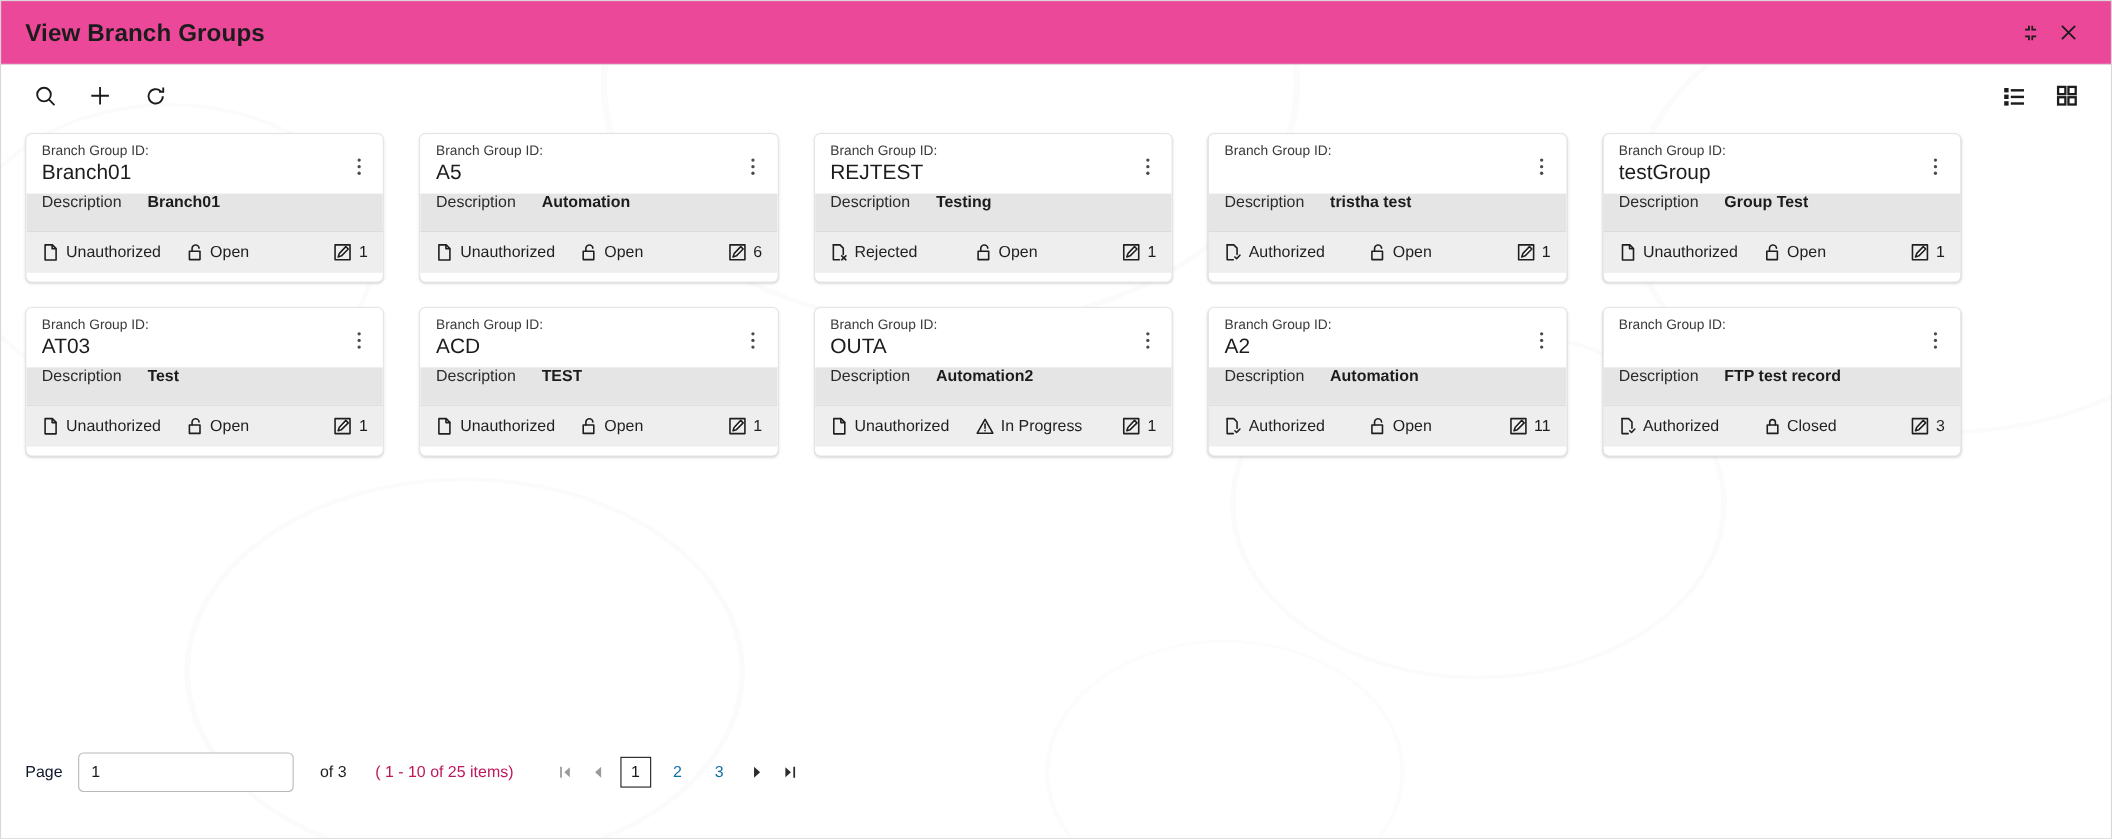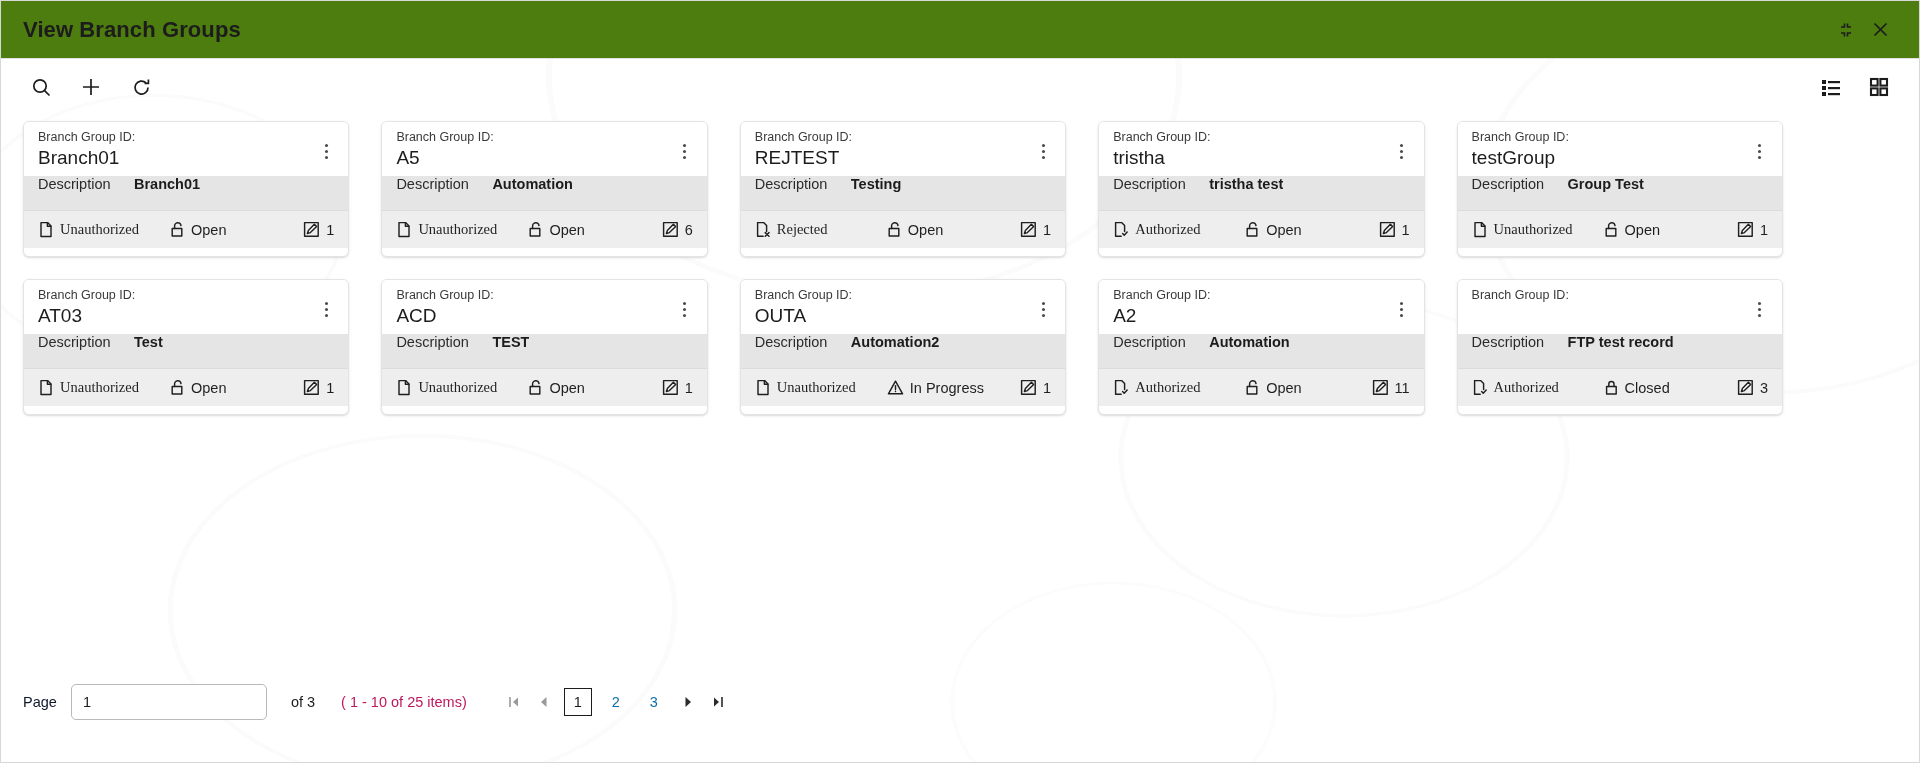--- a/index.html
+++ b/index.html
@@ -30,21 +30,21 @@
     border: 1px solid #d8d8d8;
     background: transparent;
     display: flex;
     flex-direction: column;
   }
 
   
   .titlebar {
     height: 58px;
     flex: 0 0 58px;
-    background: #4d7c0f;
+    background: #ec4899;
     border-bottom: 1px solid #e2e2e2;
     display: flex;
     align-items: center;
     padding: 0 22px 0 22px;
   }
   .title-text {
     font-size: 22px;
     font-weight: bold;
     color: #1c1c1c;
     letter-spacing: 0.1px;
@@ -168,21 +168,21 @@
     align-items: center;
     padding: 0 14px;
   }
   .status-item {
     display: flex;
     align-items: center;
     gap: 6px;
     font-size: 14.5px;
     color: #1f1f1f;
   }
-  .status-auth { flex: 0 0 auto; min-width: 132px; font-family: Liberation Serif, serif; }
+  .status-auth { flex: 0 0 auto; min-width: 132px; }
   .status-lock { flex: 1 1 auto; }
   .status-count { flex: 0 0 auto; margin-left: auto; }
   .status-item svg { display: block; flex: 0 0 auto; }
 
   
   .pagination {
     position: absolute;
     left: 22px;
     bottom: 0;
     width: 1760px;
@@ -451,21 +451,20 @@
                 </svg>
               </span>
               <span>1</span>
             </div>
           </div>
         </div>
         <div class="card">
           <div class="card-head">
             <div class="card-head-texts">
               <div class="card-label">Branch Group ID:</div>
-              <div class="card-value">tristha</div>
             </div>
             <div class="kebab">
               <span></span>
               <span></span>
               <span></span>
             </div>
           </div>
           <div class="card-desc">
             <div class="desc-label">Description</div>
             <div class="desc-value">tristha test</div>

